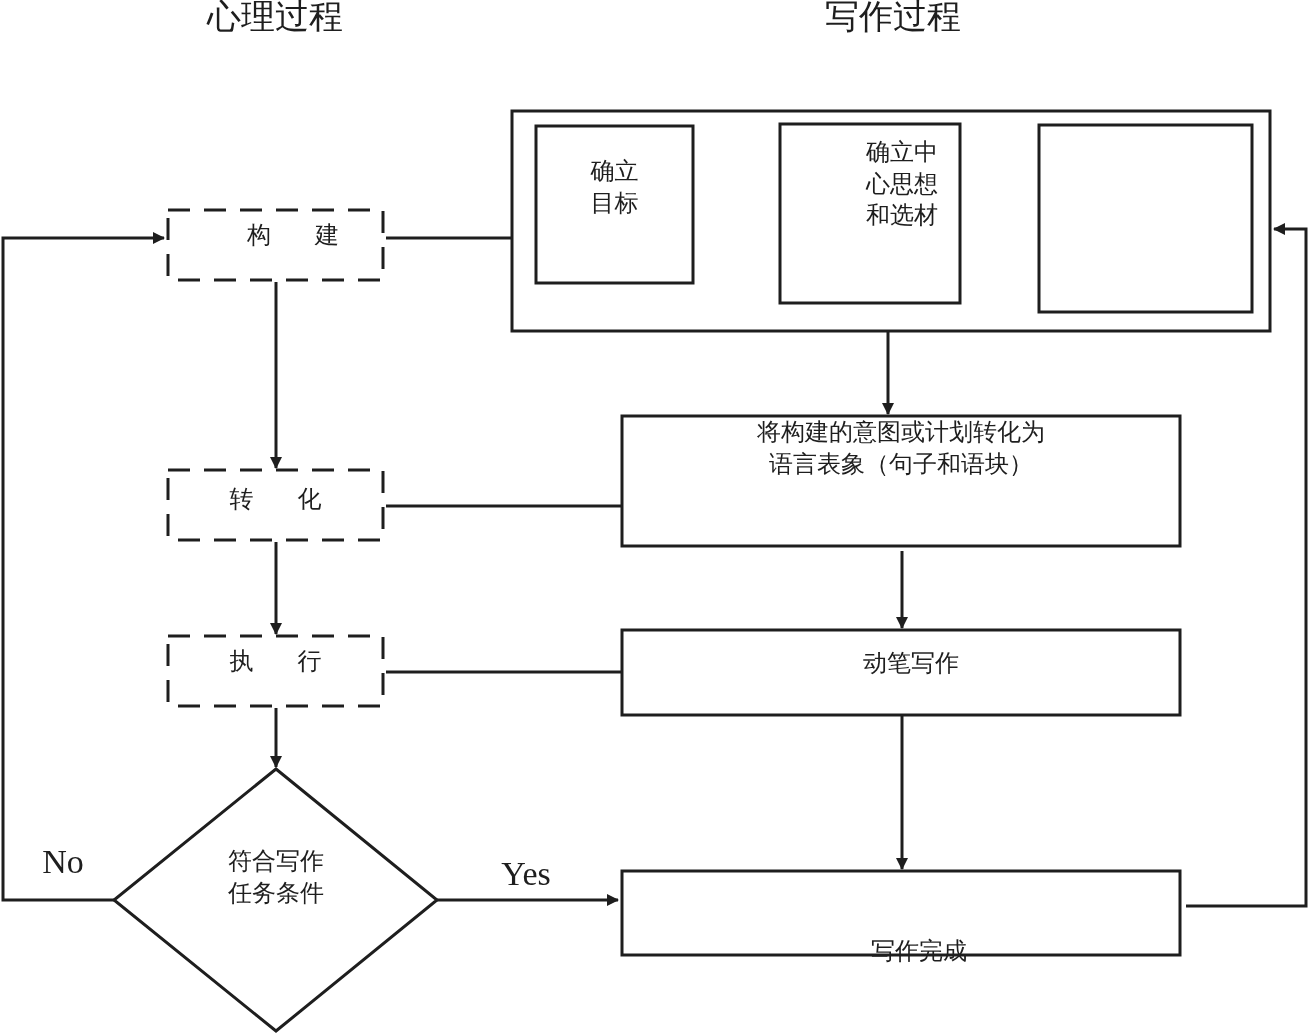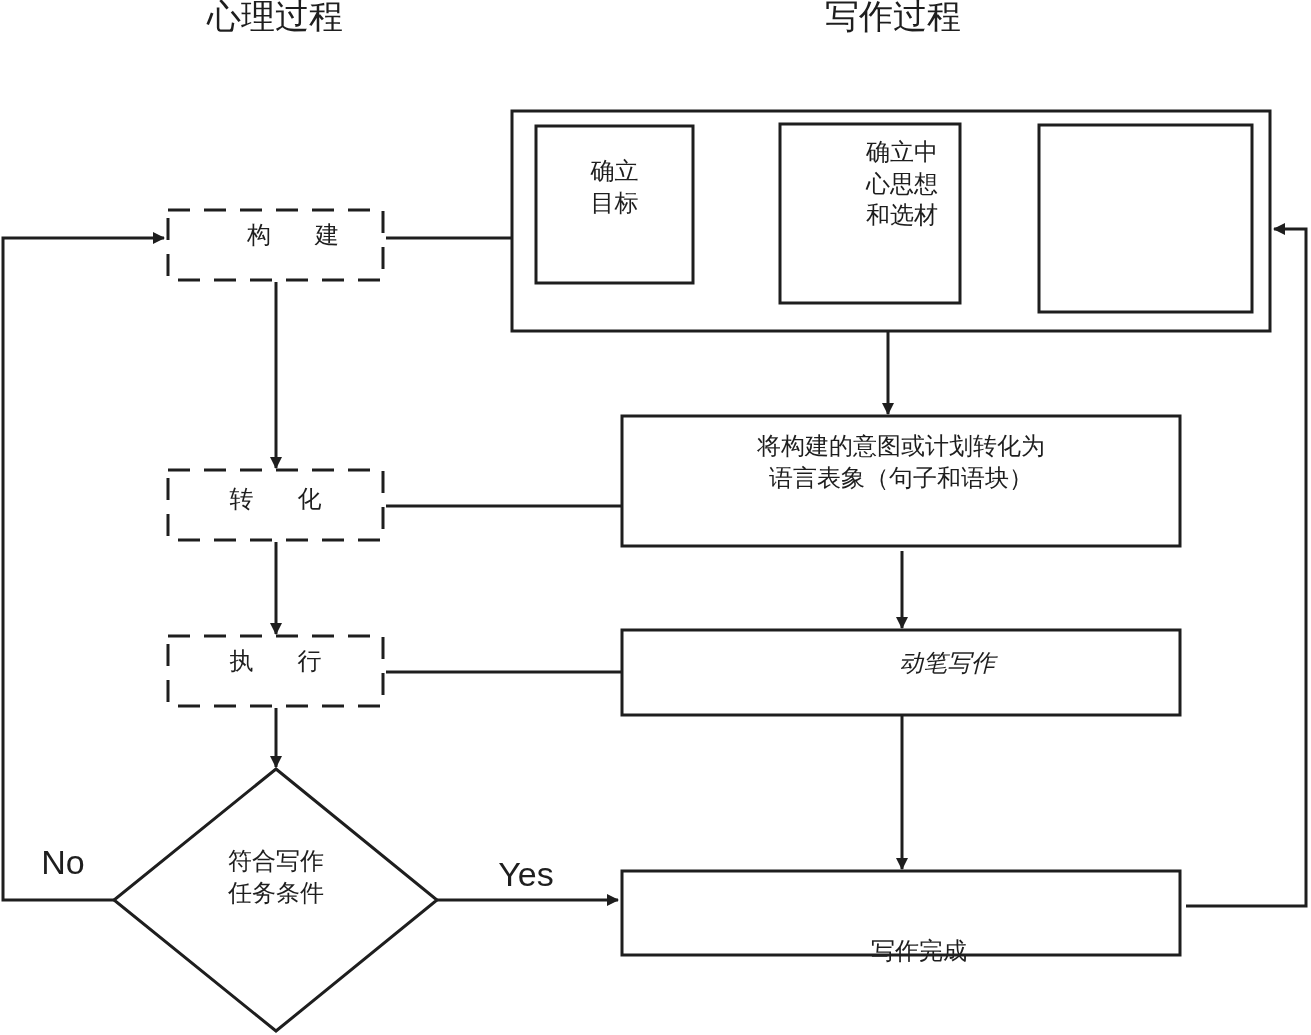--- a/index.html
+++ b/index.html
@@ -10,21 +10,21 @@
       position: absolute;
       font-family: "DejaVu Serif", "Liberation Serif", serif;
       color: #1e1e1e;
       text-align: center;
       white-space: pre-line;
       line-height: 1.32;
     }
     .head { font-size: 34px; }
     .cn { font-size: 24px; }
     .wide { letter-spacing: 44px; padding-left: 44px; }
-    .en { font-family: Liberation Sans, sans-serif; font-size: 34px; }
+    .en { font-family: Liberation Serif, serif; font-size: 34px; }
   </style>
 </head>
 <body>
 
 <div id="stage">
   <svg id="lines" width="1311" height="1035">
     <defs>
       <marker id="arr" markerWidth="12" markerHeight="12" refX="11" refY="6" orient="auto" markerUnits="userSpaceOnUse">
         <path d="M0,0 L12,6 L0,12 Z" fill="#1e1e1e"></path>
       </marker>
@@ -78,17 +78,17 @@
 任务条件</div>
   <div class="lbl en" style="left:488px; top:852px; width:76px;text-align:center;">Yes</div>
   <div class="lbl en" style="left:30px; top:840px; width:66px;">No</div>
 
   <div class="lbl cn" style="left:536px; top:156px; width:157px;">确立
 目标</div>
   <div class="lbl cn" style="left:780px; top:137px; width:180px;padding-left:32px;">确立中
 心思想
 和选材</div>
 
-  <div class="lbl cn" style="left:622px; top:431px; width:558px;">将构建的意图或计划转化为
+  <div class="lbl cn" style="left:622px; top:417px; width:558px;">将构建的意图或计划转化为
 语言表象（句子和语块）</div>
-  <div class="lbl cn" style="left:658px; top:648px; width:578px;font-style:italic;">动笔写作</div>
+  <div class="lbl cn" style="left:622px; top:648px; width:578px;">动笔写作</div>
   <div class="lbl cn" style="left:622px; top:936px; width:578px;margin-left:8px;">写作完成</div>
 </div>
 
 </body></html>

